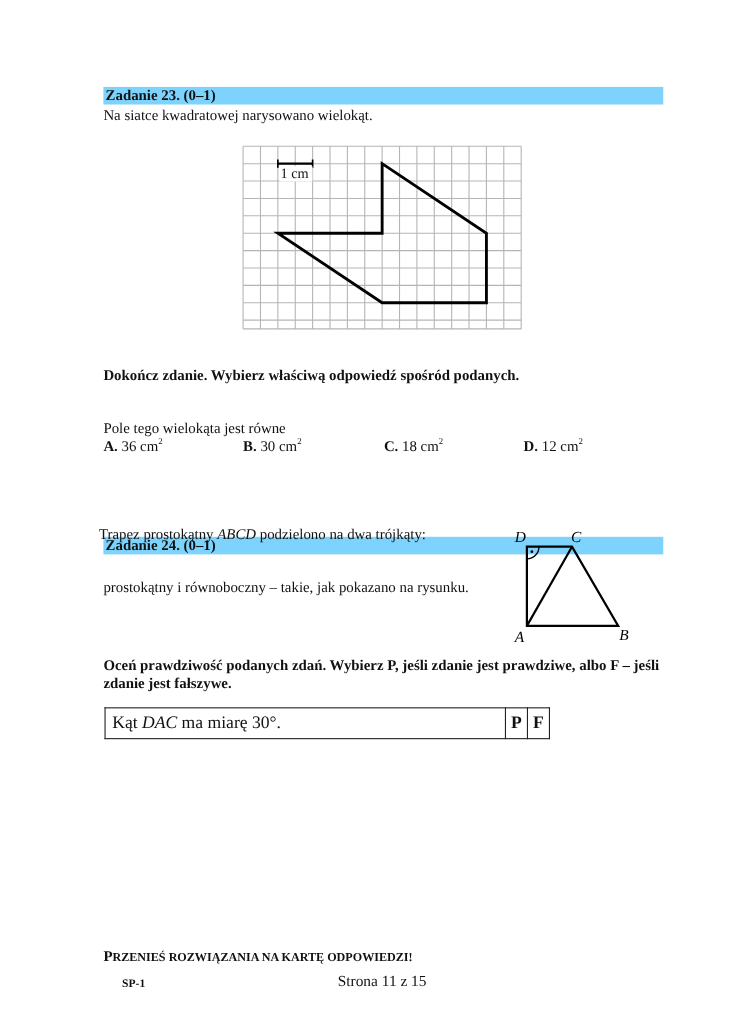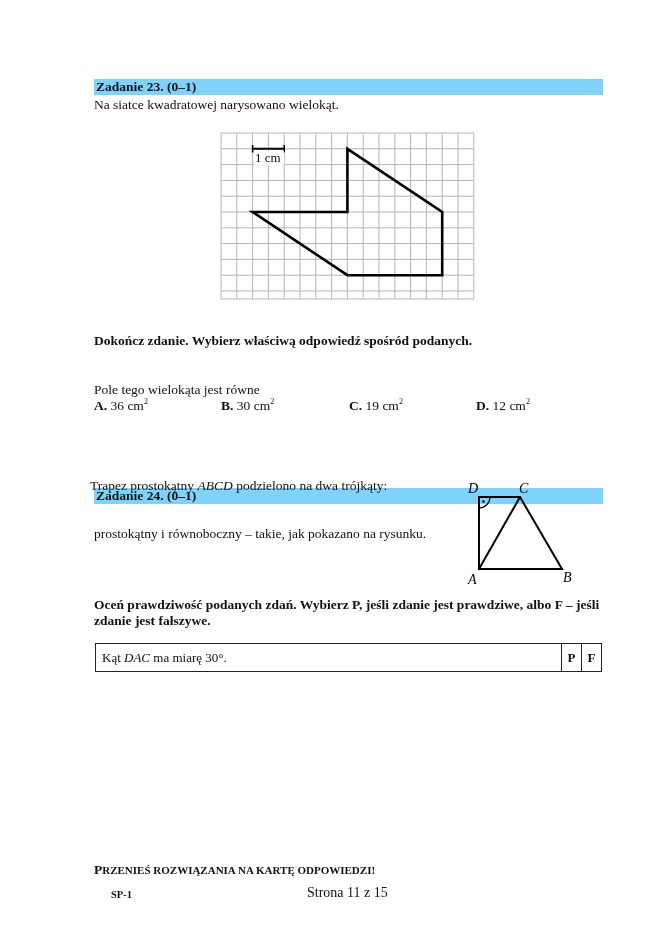--- a/index.html
+++ b/index.html
@@ -11,22 +11,22 @@
   .hdr {
     position: absolute; left: 94px; width: 509px; height: 16px; background: #7dd3fc;
     font-weight: bold; font-size: 13.5px; line-height: 16px; padding-left: 2px; box-sizing: border-box;
   }
   .txt { position: absolute; font-size: 13.5px; line-height: 16px; white-space: nowrap; }
   .bold { font-weight: bold; }
   .ans { position: absolute; top: 398px; font-size: 13.5px; white-space: nowrap; }
   .ans b { font-weight: bold; }
   sup { font-size: 8px; vertical-align: 6px; line-height: 0; }
   table.pf {
-    position: absolute; left: 95px; top: 643px; width: 507px; border-collapse: collapse;
-    font-size: 13px;
+    position: absolute; left: 95px; top: 643px; width: 405px; border-collapse: collapse;
+    font-size: 16px;
   }
   table.pf td { border: 1.5px solid #222; height: 27px; padding: 0 6px; }
   table.pf td.pfc { width: 19px; text-align: center; font-weight: bold; padding: 0; }
   .footer-note { position: absolute; left: 94px; top: 862px; font-weight: bold; font-size: 11px; }
   .footer-note .big { font-size: 13.5px; }
   .code { position: absolute; left: 87px; top: 889px; font-size: 10.5px; font-weight: bold; margin-left: 24px; }
   .pageno { position: absolute; left: 307px; top: 885px; font-size: 14px; }
   svg text { font-family: "Liberation Serif", "DejaVu Serif", serif; }
 </style>
 </head>
@@ -80,21 +80,21 @@
 <div class="txt bold" style="left:94px; top:333px;">Dokończ zdanie. Wybierz właściwą odpowiedź spośród podanych.</div>
 <div class="txt" style="left:94px; top:365px;margin-top:17px;">Pole tego wielokąta jest równe</div>
 
 <div class="ans" style="left:94px;">
   <b>A.</b> <span>36 cm</span><sup>2</sup>
 </div>
 <div class="ans" style="left:221px;">
   <b>B.</b> <span>30 cm</span><sup>2</sup>
 </div>
 <div class="ans" style="left:349px;">
-  <b>C.</b> <span>19 cm</span><sup>2</sup>
+  <b>C.</b> <span>18 cm</span><sup>2</sup>
 </div>
 <div class="ans" style="left:476px;">
   <b>D.</b> <span>12 cm</span><sup>2</sup>
 </div>
 
 <div class="hdr" style="top:460px;margin-top:28px;">Zadanie 24. (0–1)</div>
 <div class="txt" style="left:90px; top:478px;">
   <span>Trapez prostokątny </span><i>ABCD</i><span> podzielono na dwa trójkąty:</span>
 </div>
 <div class="txt" style="left:94px; top:494px;margin-top:32px;">prostokątny i równoboczny – takie, jak pokazano na rysunku.</div>

